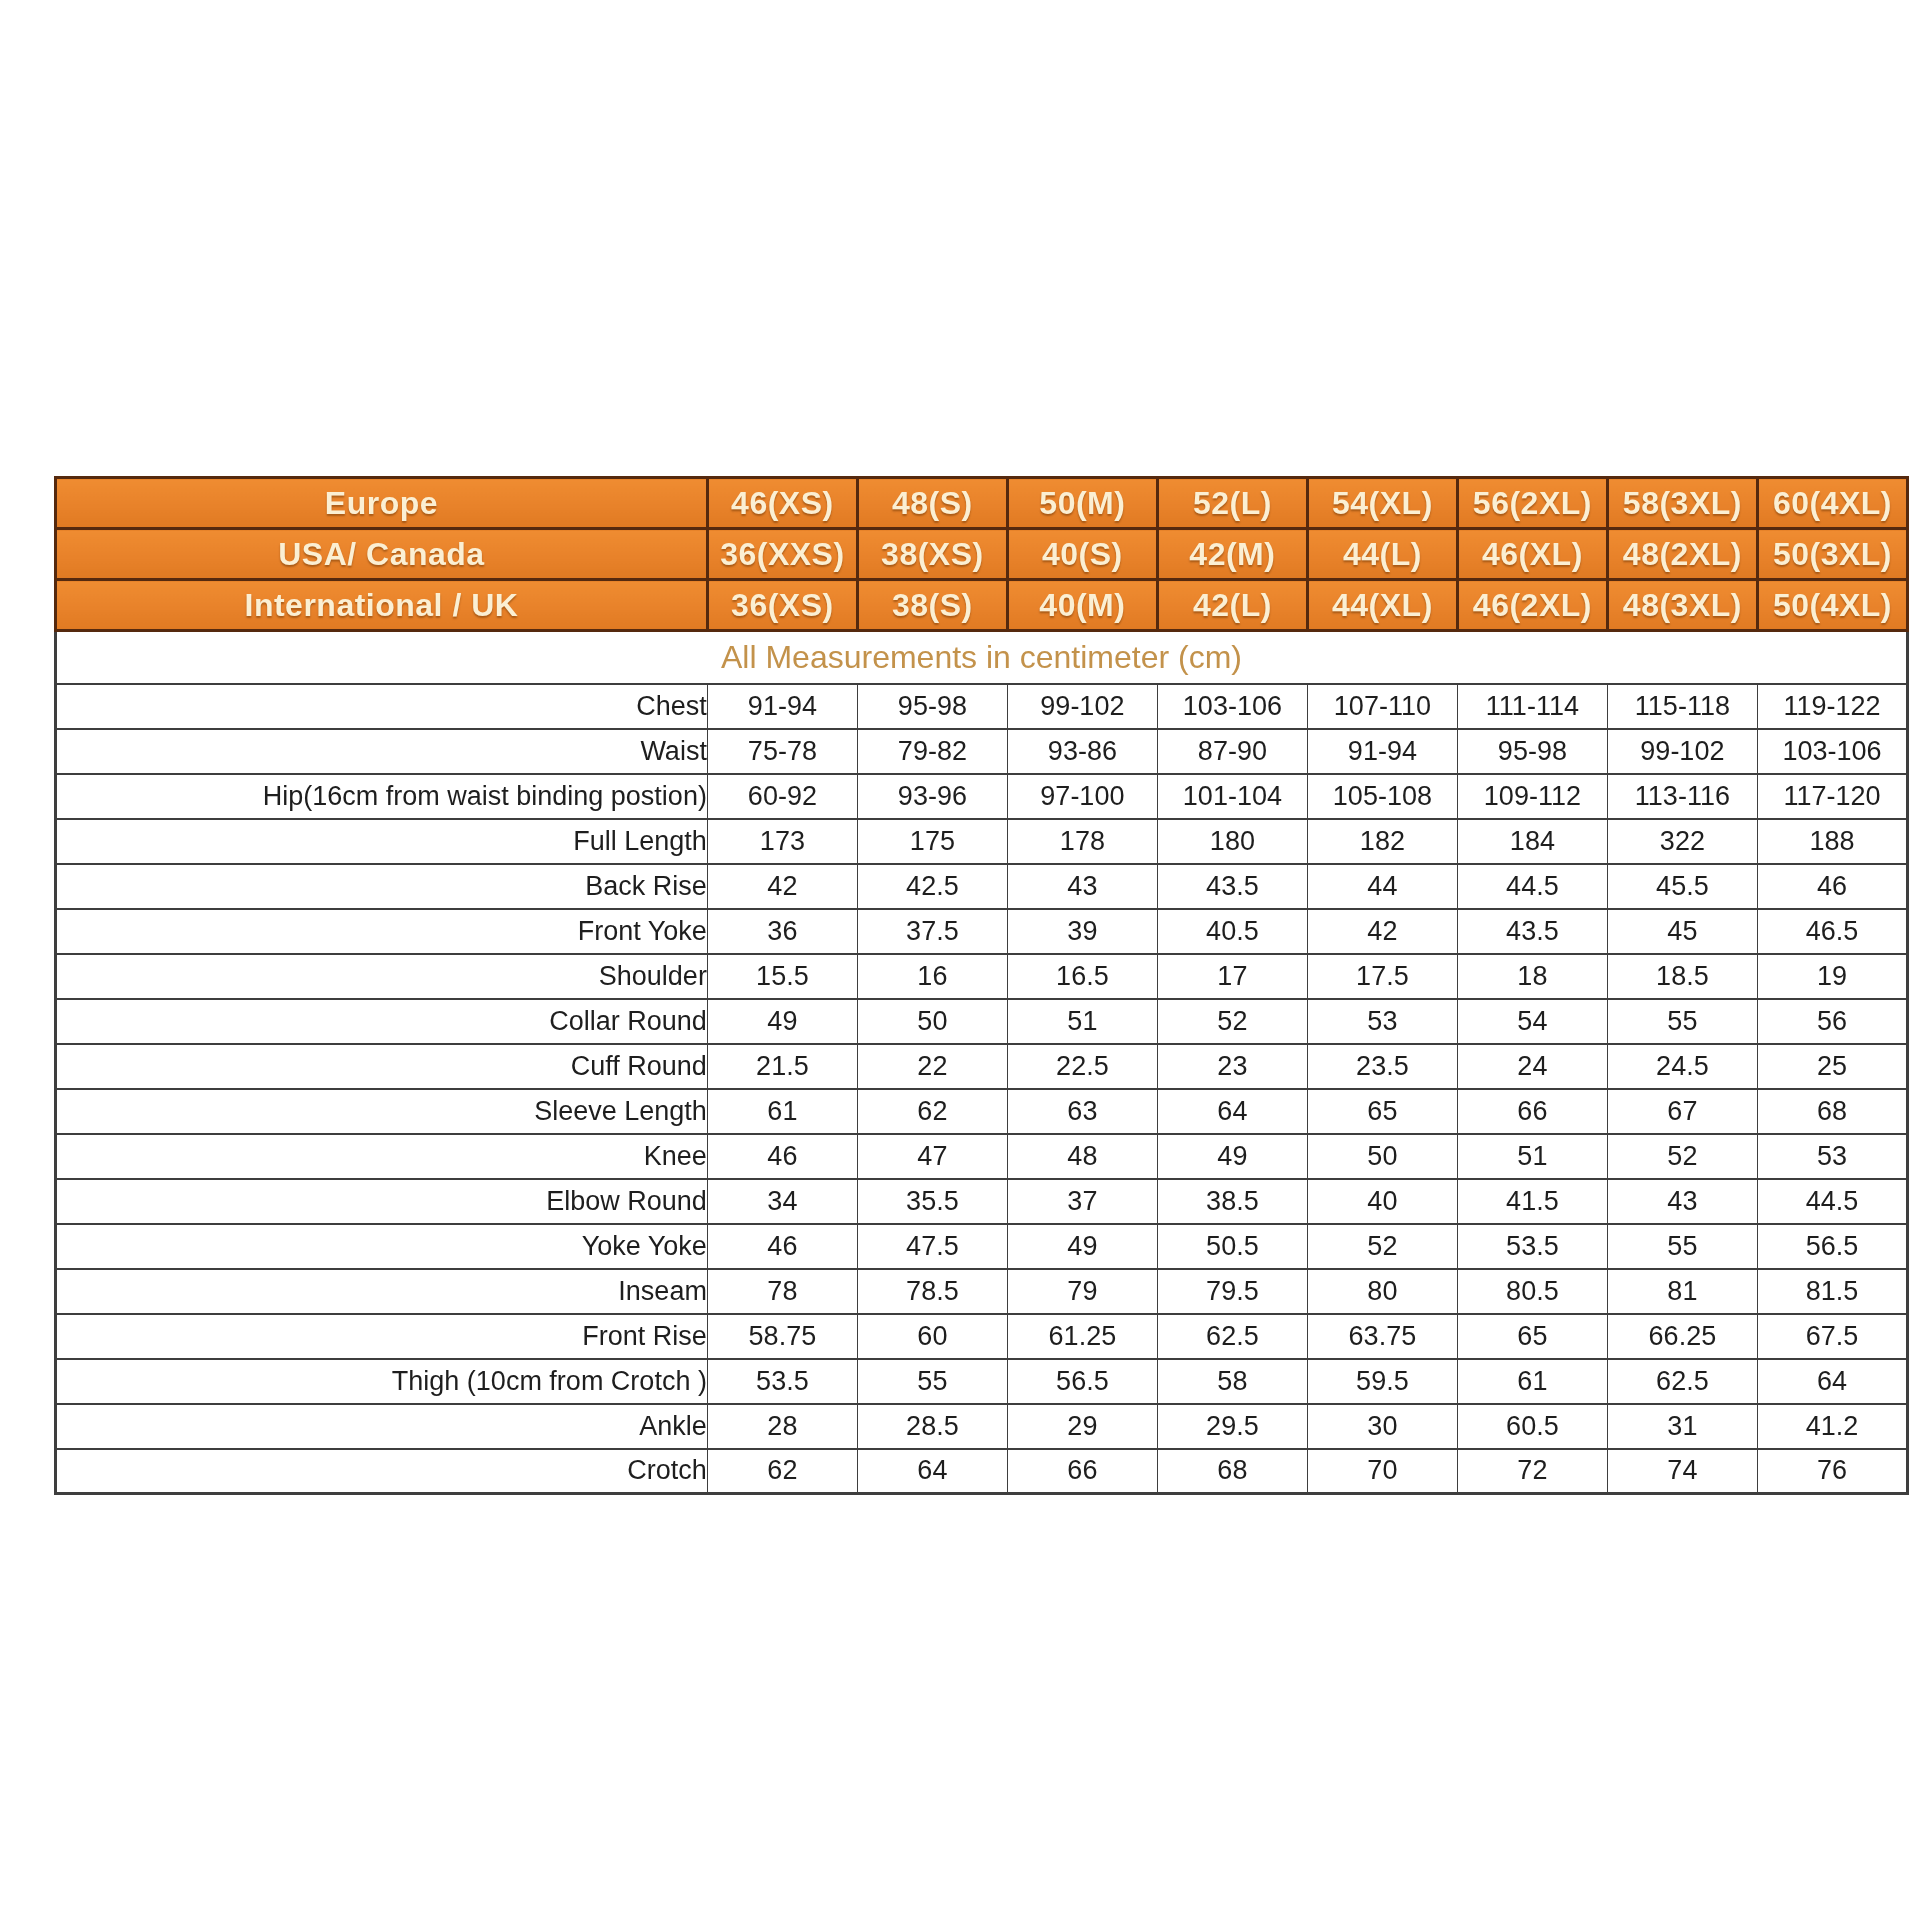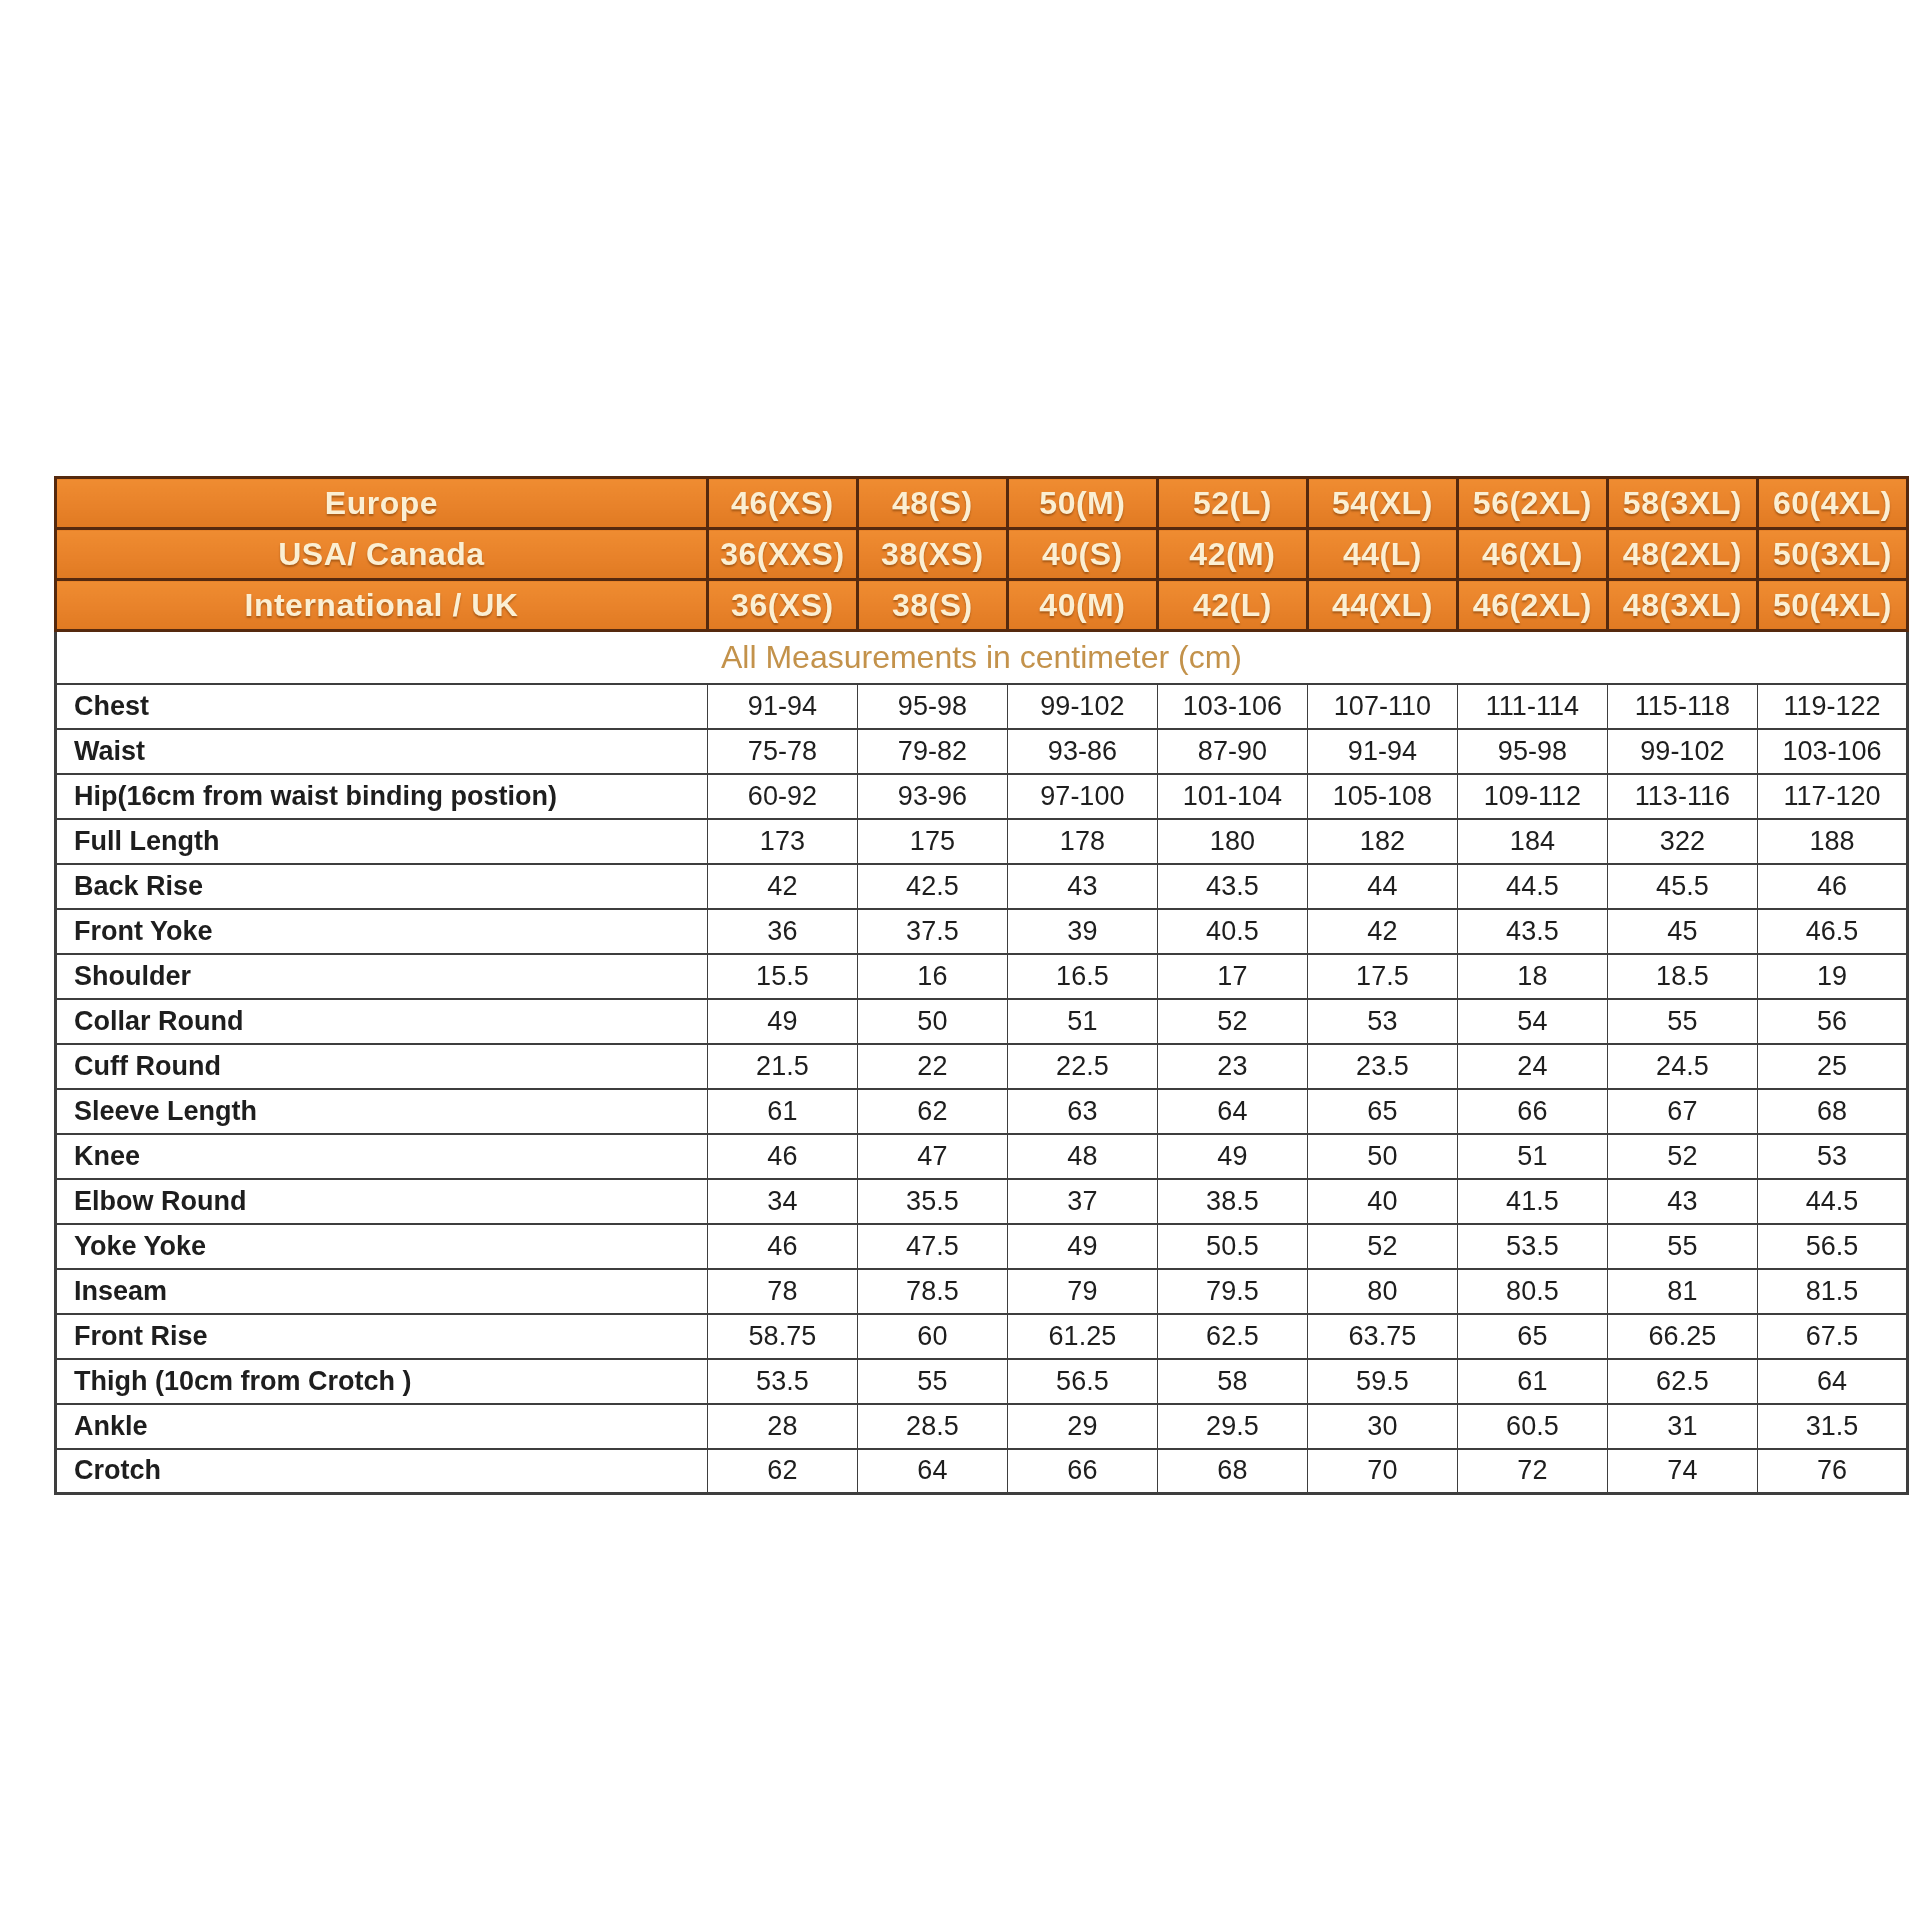--- a/index.html
+++ b/index.html
@@ -57,23 +57,22 @@
     text-align: center;
     background: #ffffff;
     border-left: 1.9px solid var(--grid, #3e3e3e);
     border-right: 1.9px solid var(--grid, #3e3e3e);
     border-top: 2.8px solid var(--grid, #3e3e3e);
     border-bottom: 2.8px solid var(--grid, #3e3e3e);
     white-space: nowrap;
     overflow: hidden;
   }
   tr.measurement-row td.label {
-    text-align: left;
+    text-align: right;
     padding-left: 17px;
-    font-weight: bold;
   }
 </style>
 </head>
 <body>
 
 <div class="table-wrap">
   <table class="size-chart">
     <colgroup>
       <col class="label-col">
       <col span="8">
@@ -297,21 +296,21 @@
         </tr>
         <tr class="measurement-row">
           <td class="label">Ankle</td>
           <td>28</td>
           <td>28.5</td>
           <td>29</td>
           <td>29.5</td>
           <td>30</td>
           <td>60.5</td>
           <td>31</td>
-          <td>31.5</td>
+          <td>41.2</td>
         </tr>
         <tr class="measurement-row">
           <td class="label">Crotch</td>
           <td>62</td>
           <td>64</td>
           <td>66</td>
           <td>68</td>
           <td>70</td>
           <td>72</td>
           <td>74</td>

